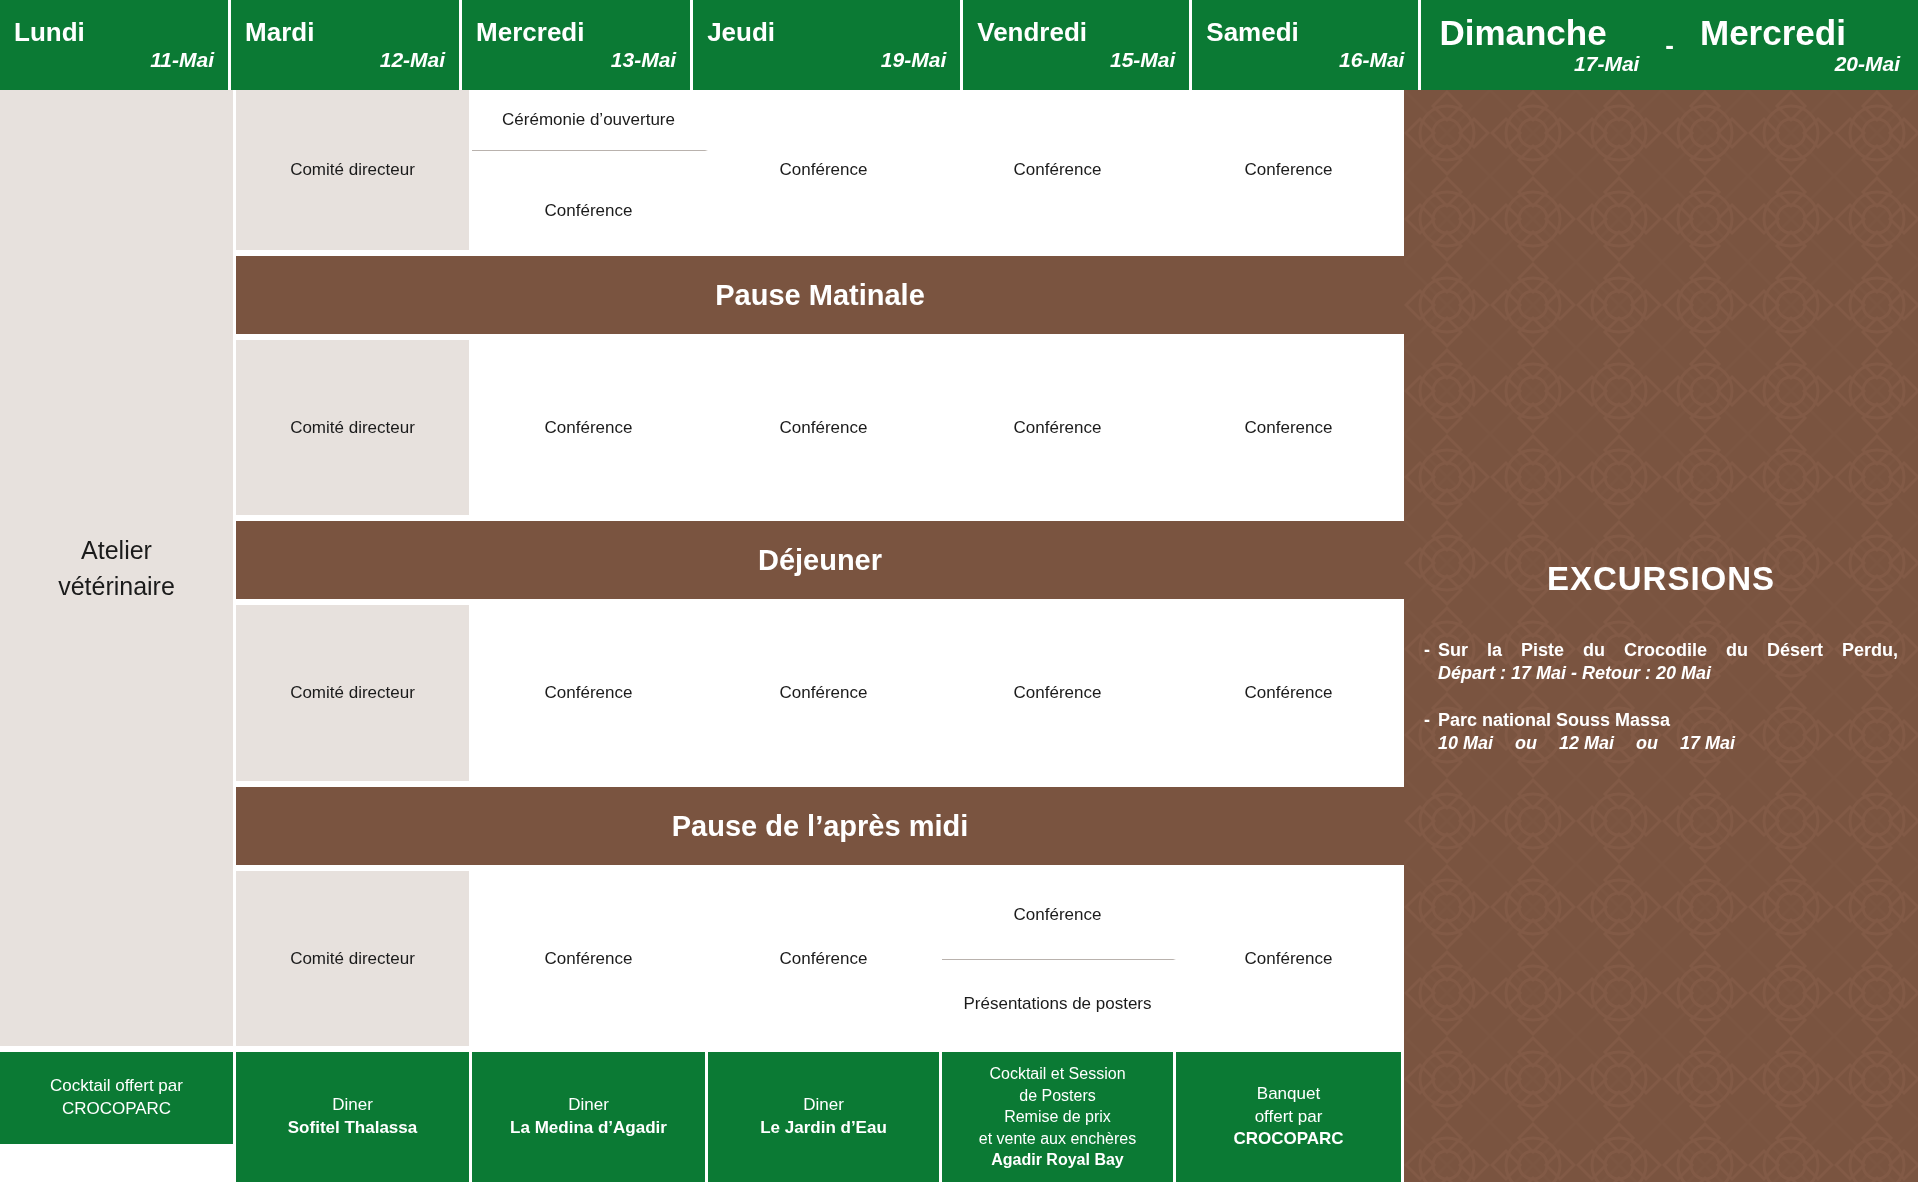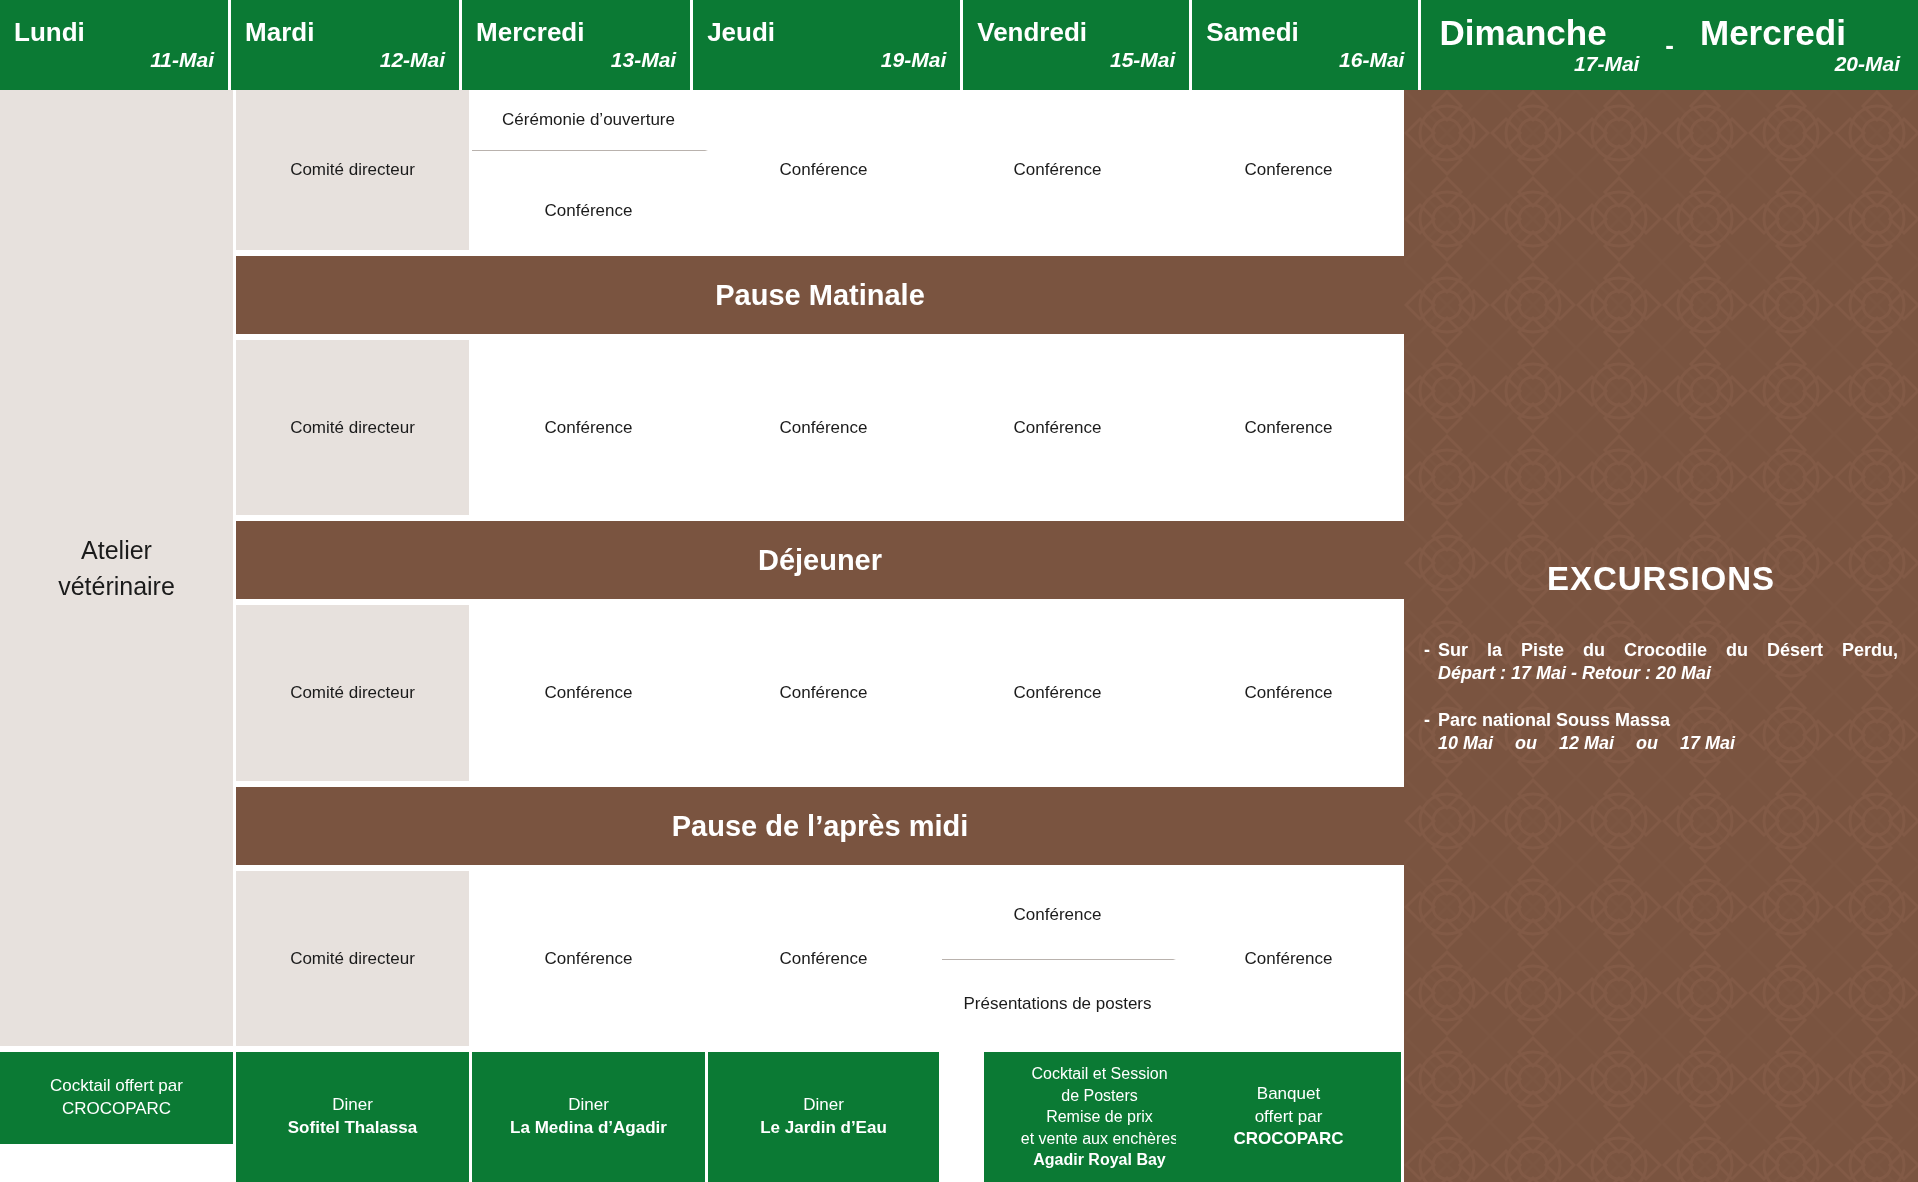--- a/index.html
+++ b/index.html
@@ -255,21 +255,21 @@
         <div class="b">Sofitel Thalassa</div>
       </div>
       <div class="footer-cell" style="left:472px; top:962px; width:236px; height:130px;">
         <div>Diner</div>
         <div class="b">La Medina d’Agadir</div>
       </div>
       <div class="footer-cell" style="left:708px; top:962px; width:234px; height:130px;">
         <div>Diner</div>
         <div class="b">Le Jardin d’Eau</div>
       </div>
-      <div class="footer-cell" style="left:942px; top:962px; width:234px; height:130px; font-size:16px;margin-left:42px;">
+      <div class="footer-cell" style="left:942px; top:962px; width:234px; height:130px; font-size:16px;">
         <div>Cocktail et Session</div>
         <div>de Posters</div>
         <div>Remise de prix</div>
         <div>et vente aux enchères</div>
         <div class="b">Agadir Royal Bay</div>
       </div>
       <div class="footer-cell" style="left:1176px; top:962px; width:228px; height:130px;">
         <div>Banquet</div>
         <div>offert par</div>
         <div class="b">CROCOPARC</div>

